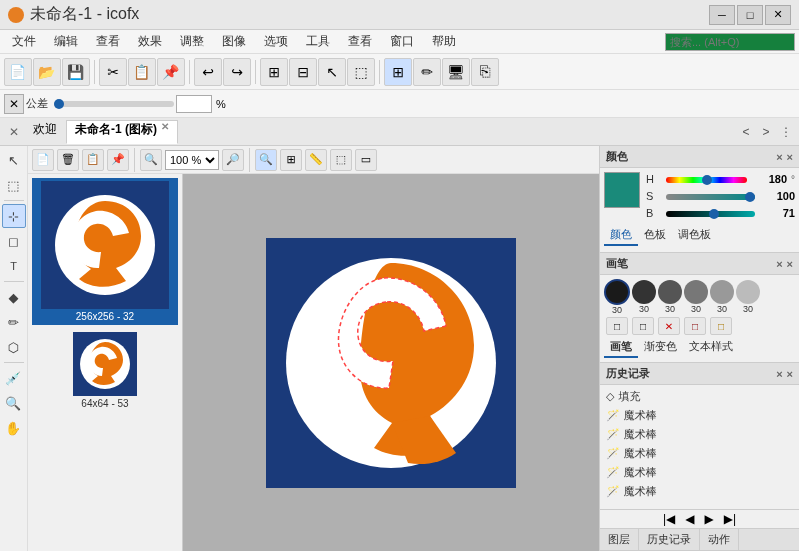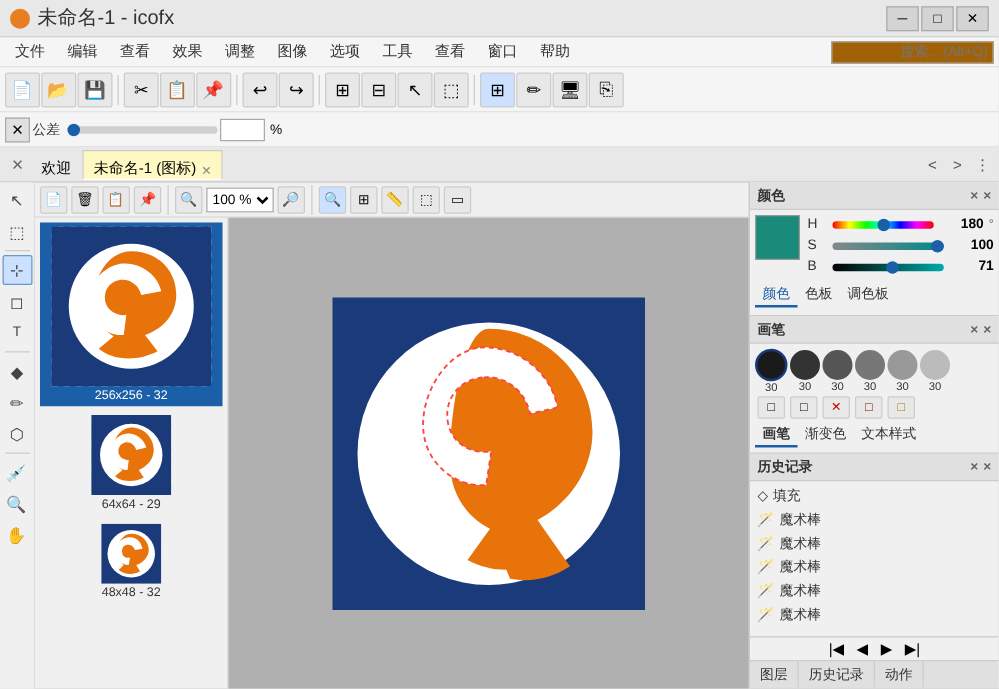--- a/index.html
+++ b/index.html
@@ -12,40 +12,40 @@
     .title-bar-text { font-size: 16px; color: #333; }
     .title-bar-controls { display: flex; gap: 2px; }
     .title-btn { width: 26px; height: 20px; background: #d4d4d4; border: 1px solid #aaa; display: flex; align-items: center; justify-content: center; cursor: pointer; font-size: 11px; }
 
     
     .menu-bar { background: #f5f5f5; height: 24px; display: flex; align-items: center; padding: 0 4px; border-bottom: 1px solid #ddd; gap: 2px; }
     .menu-item { padding: 2px 8px; cursor: pointer; font-size: 12px; color: #333; }
 
     
     .menu-search { margin-left: auto; }
-    .menu-search input { width: 130px; height: 18px; border: 1px solid #aaa; padding: 0 4px; font-size: 11px; background: #a16207; text-align: right; }
+    .menu-search input { width: 130px; height: 18px; border: 1px solid #aaa; padding: 0 4px; font-size: 11px; background: #15803d; }
 
     
     .toolbar { background: #f5f5f5; height: 36px; display: flex; align-items: center; padding: 0 4px; border-bottom: 1px solid #ddd; gap: 2px; }
     .tb-btn { width: 28px; height: 28px; background: #e8e8e8; border: 1px solid #ccc; display: flex; align-items: center; justify-content: center; cursor: pointer; font-size: 14px; border-radius: 2px; }
     .tb-separator { width: 1px; height: 24px; background: #ccc; margin: 0 2px; }
     .tb-group { display: flex; gap: 1px; }
 
     
     .toolbar2 { background: #f5f5f5; height: 28px; display: flex; align-items: center; padding: 0 4px; border-bottom: 1px solid #ddd; gap: 2px; }
     .tolerance-label { font-size: 11px; color: #333; margin-right: 4px; }
     .tolerance-slider { width: 120px; height: 14px; }
     .tolerance-input { width: 36px; height: 18px; border: 1px solid #aaa; text-align: center; font-size: 11px; }
     .tolerance-pct { font-size: 11px; margin-left: 2px; }
 
     
     .tab-bar { background: #e8e8e8; height: 28px; display: flex; align-items: center; padding: 0 4px; border-bottom: 1px solid #ccc; gap: 0; }
     .tab-close-x { width: 20px; height: 20px; display: flex; align-items: center; justify-content: center; cursor: pointer; color: #666; font-size: 12px; }
-    .tab { height: 24px; display: flex; align-items: flex-end; padding: 0 8px; cursor: pointer; font-size: 12px; border: 1px solid transparent; gap: 4px; }
-    .tab.active { background: #fef9c3; border: 1px solid #ccc; border-bottom-color: white; }
+    .tab { height: 24px; display: flex; align-items: flex-start; padding: 0 8px; cursor: pointer; font-size: 12px; border: 1px solid transparent; gap: 4px; }
+    .tab.active { background: #ffffff; border: 1px solid #ccc; border-bottom-color: white; font-weight: bold; }
     .tab .tab-x { font-size: 10px; color: #888; cursor: pointer; }
     .tab-nav { margin-left: auto; display: flex; gap: 2px; }
     .tab-nav-btn { width: 18px; height: 18px; display: flex; align-items: center; justify-content: center; cursor: pointer; color: #555; font-size: 12px; }
 
     
     .main-layout { display: flex; height: calc(551px - 30px - 24px - 36px - 28px - 28px); }
 
     
     .tools-panel { width: 28px; background: #f0f0f0; border-right: 1px solid #ddd; display: flex; flex-direction: column; align-items: center; padding: 2px 0; gap: 1px; }
     .tool-btn { width: 24px; height: 24px; display: flex; align-items: center; justify-content: center; cursor: pointer; border: 1px solid transparent; border-radius: 2px; font-size: 13px; color: #444; }
@@ -262,34 +262,23 @@
 
         <div class="icon-item">
           <div class="icon-preview icon-preview-64">
             <svg width="64" height="64" viewBox="0 0 64 64">
               <rect width="64" height="64" fill="#1a3a7a"></rect>
               <circle cx="32" cy="32" r="25" fill="white"></circle>
               <path d="M32 10 C42 10 50 18 50 28 C50 35 45 41 38 44 L42 50 C35 54 25 54 19 49 L25 44 C20 41 17 36 17 30 C17 19 24 10 32 10Z" fill="#e8730a"></path>
               <path d="M28 15 C35 14 42 19 44 26 L36 28 C35 24 31 21 27 22 C23 23 21 27 22 31 C23 34 26 36 30 36 L29 44 C22 44 16 38 15 32 C14 24 20 16 28 15Z" fill="white"></path>
             </svg>
           </div>
-          <span class="icon-label">64x64 - 29</span>
-        </div>
-
-        <div class="icon-item">
-          <div class="icon-preview icon-preview-48" style="background:linear-gradient(45deg,#ccc 25%,transparent 25%,transparent 75%,#ccc 75%),linear-gradient(45deg,#ccc 25%,transparent 25%,transparent 75%,#ccc 75%);background-size:8px 8px;background-color:white;background-position:0 0,4px 4px;">
-            <svg width="48" height="48" viewBox="0 0 48 48">
-              <rect width="48" height="48" fill="#1a3a7a"></rect>
-              <circle cx="24" cy="24" r="19" fill="white"></circle>
-              <path d="M24 8 C32 8 38 14 38 21 C38 26 34 31 28 33 L31 38 C26 41 19 41 14 37 L18 33 C15 31 13 27 13 23 C13 14 18 8 24 8Z" fill="#e8730a"></path>
-              <path d="M21 11 C27 10 32 14 33 20 L27 21 C26 18 23 16 20 17 C17 18 16 21 17 24 C17 26 20 28 23 27 L22 33 C16 33 12 29 11 24 C10 18 15 12 21 11Z" fill="white"></path>
-            </svg>
-          </div>
-          <span class="icon-label">48x48 - 32</span>
-        </div>
+          <span class="icon-label">64x64 - 53</span>
+        </div>
+
       </div>
 
       <div class="main-canvas">
         <div class="canvas-bg">
           <svg width="230" height="230" viewBox="0 0 230 230">
 
             <circle cx="115" cy="115" r="105" fill="white"></circle>
 
             <path d="M115 15 C160 15 198 52 198 97 C198 128 180 154 154 168 L170 195 C148 210 120 212 98 200 L116 175 C96 165 84 145 84 122 C84 75 96 15 115 15Z" fill="#e8730a"></path>
 

